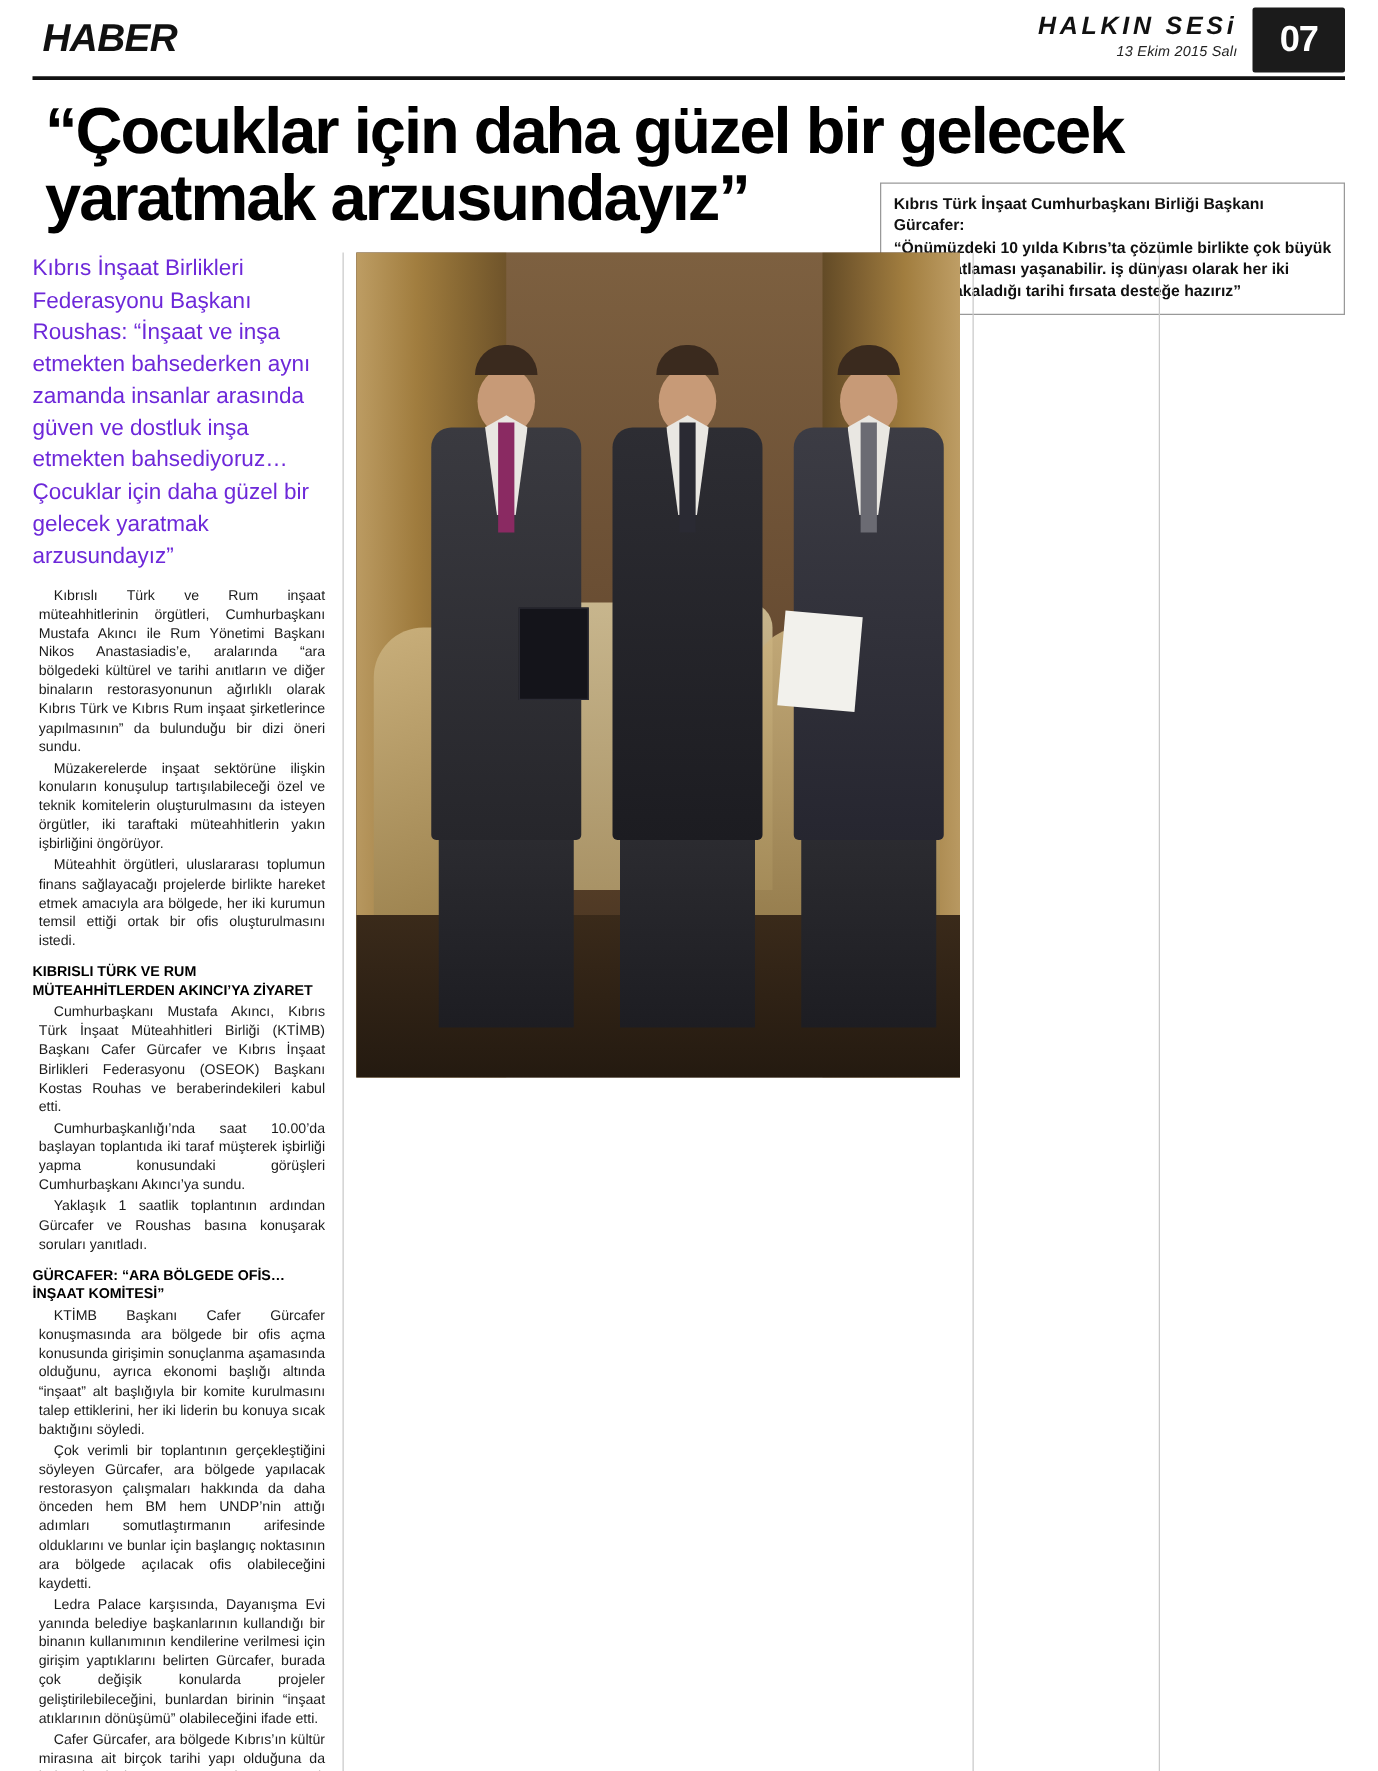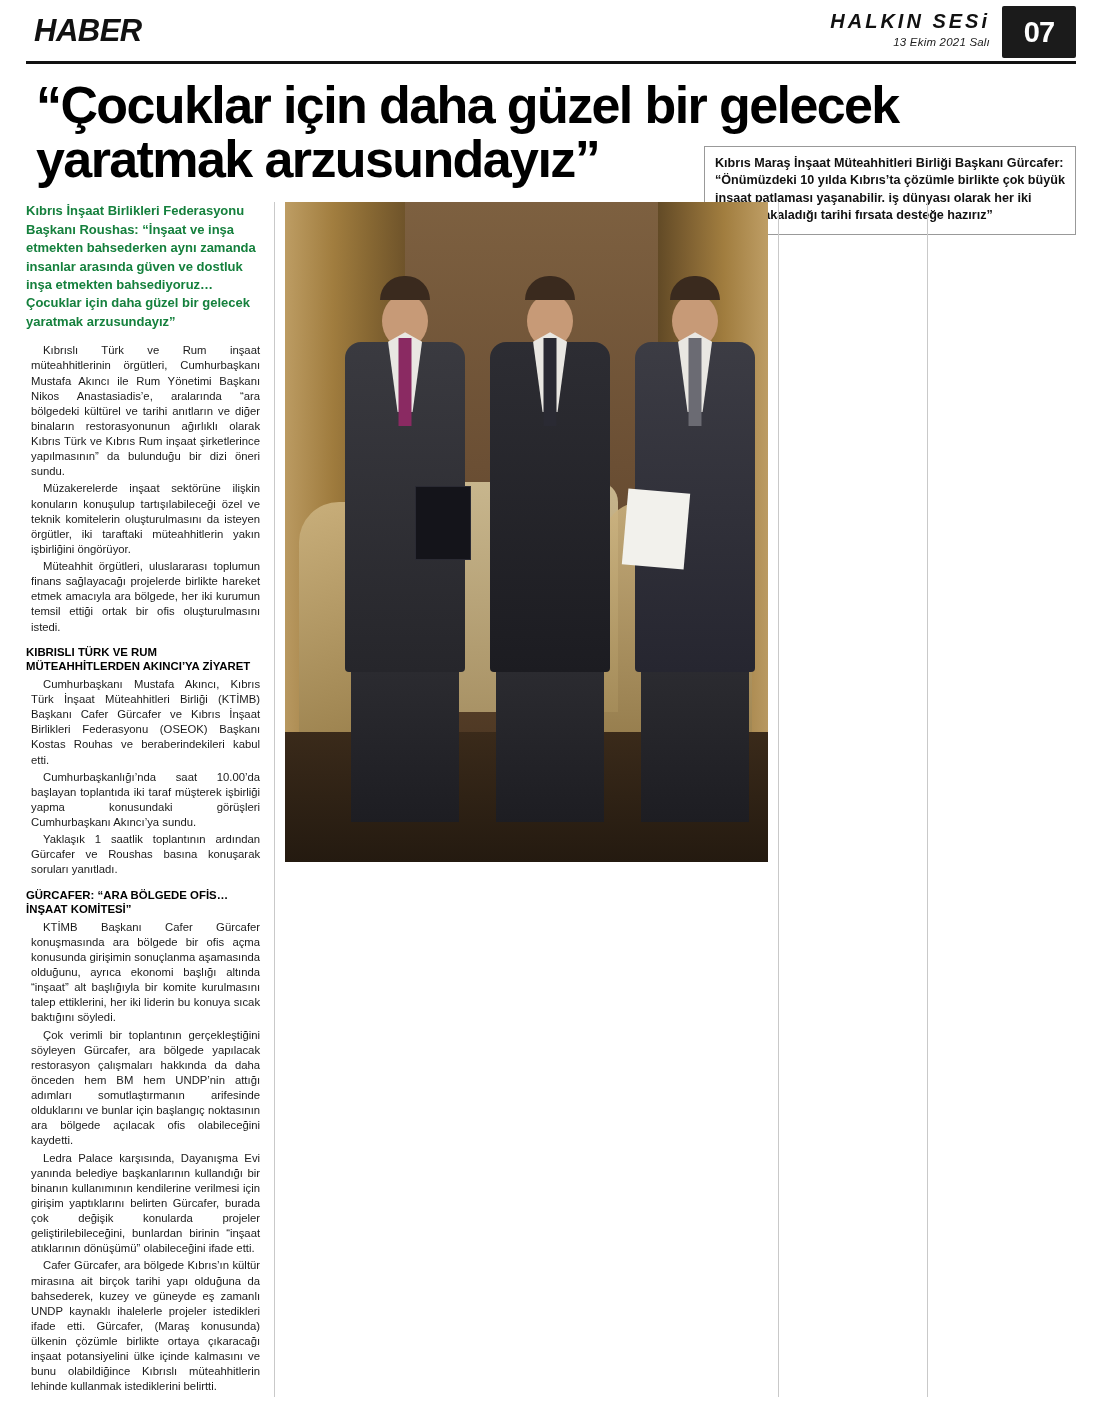--- a/index.html
+++ b/index.html
@@ -123,24 +123,24 @@
   .col-left {
     width: 262px;
     padding-right: 14px;
     border-right: 1px solid #c9c9c9;
   }
   .col-photo {
     width: 530px;
     padding: 0 10px;
   }
   .intro {
-    font-size: 13px;
+    font-size: 18px;
     line-height: 1.42;
-    font-weight: bold;
-    color: #15803d;
+    font-weight: normal;
+    color: #6d28d9;
     margin-bottom: 12px;
   }
   .body-text p {
     margin: 0 0 2px 5px;
     font-size: 11.3px;
     line-height: 1.34;
     text-align: justify;
     text-indent: 12px;
     color: #1a1a1a;
     hyphens: auto;
@@ -252,33 +252,33 @@
 </head>
 <body>
 
 <div class="page">
 
   <div class="masthead">
     <div class="section-title">HABER</div>
     <div class="mast-right">
       <div class="mast-text">
         <div class="paper-name">HALKIN SESi</div>
-        <div class="paper-date">13 Ekim 2021 Salı</div>
+        <div class="paper-date">13 Ekim 2015 Salı</div>
       </div>
       <div class="page-number-box">07</div>
     </div>
   </div>
 
   <div class="headline-wrap">
     <div class="headline">
       <span class="l1">“Çocuklar için daha güzel bir gelecek</span>
       <span class="l2">yaratmak arzusundayız”</span>
     </div>
     <div class="pullquote">
-      <span class="pq-lead">Kıbrıs Maraş İnşaat Müteahhitleri Birliği Başkanı Gürcafer:</span>
+      <span class="pq-lead">Kıbrıs Türk İnşaat Cumhurbaşkanı Birliği Başkanı Gürcafer:</span>
       <span class="pq-body">“Önümüzdeki 10 yılda Kıbrıs’ta çözümle birlikte çok büyük inşaat patlaması yaşanabilir. iş dünyası olarak her iki liderin yakaladığı tarihi fırsata desteğe hazırız”</span>
     </div>
   </div>
 
   <div class="content">
 
     <div class="col-left">
       <div class="intro">Kıbrıs İnşaat Birlikleri Federasyonu Başkanı Roushas: “İnşaat ve inşa etmekten bahsederken aynı zamanda insanlar arasında güven ve dostluk inşa etmekten bahsediyoruz… Çocuklar için daha güzel bir gelecek yaratmak arzusundayız”</div>
       <div class="body-text">
         <p class="first">Kıbrıslı Türk ve Rum inşaat müteahhitlerinin örgütleri, Cumhurbaşkanı Mustafa Akıncı ile Rum Yönetimi Başkanı Nikos Anastasiadis’e, aralarında “ara bölgedeki kültürel ve tarihi anıtların ve diğer binaların restorasyonunun ağırlıklı olarak Kıbrıs Türk ve Kıbrıs Rum inşaat şirketlerince yapılmasının” da bulunduğu bir dizi öneri sundu.</p>

